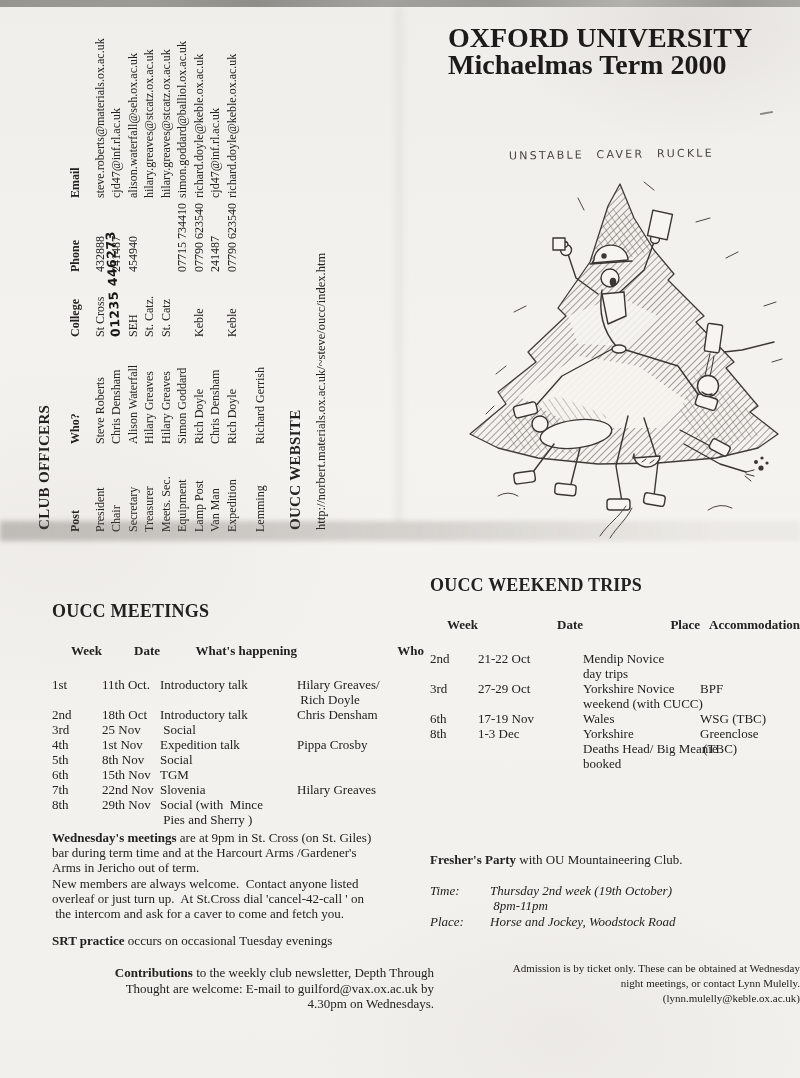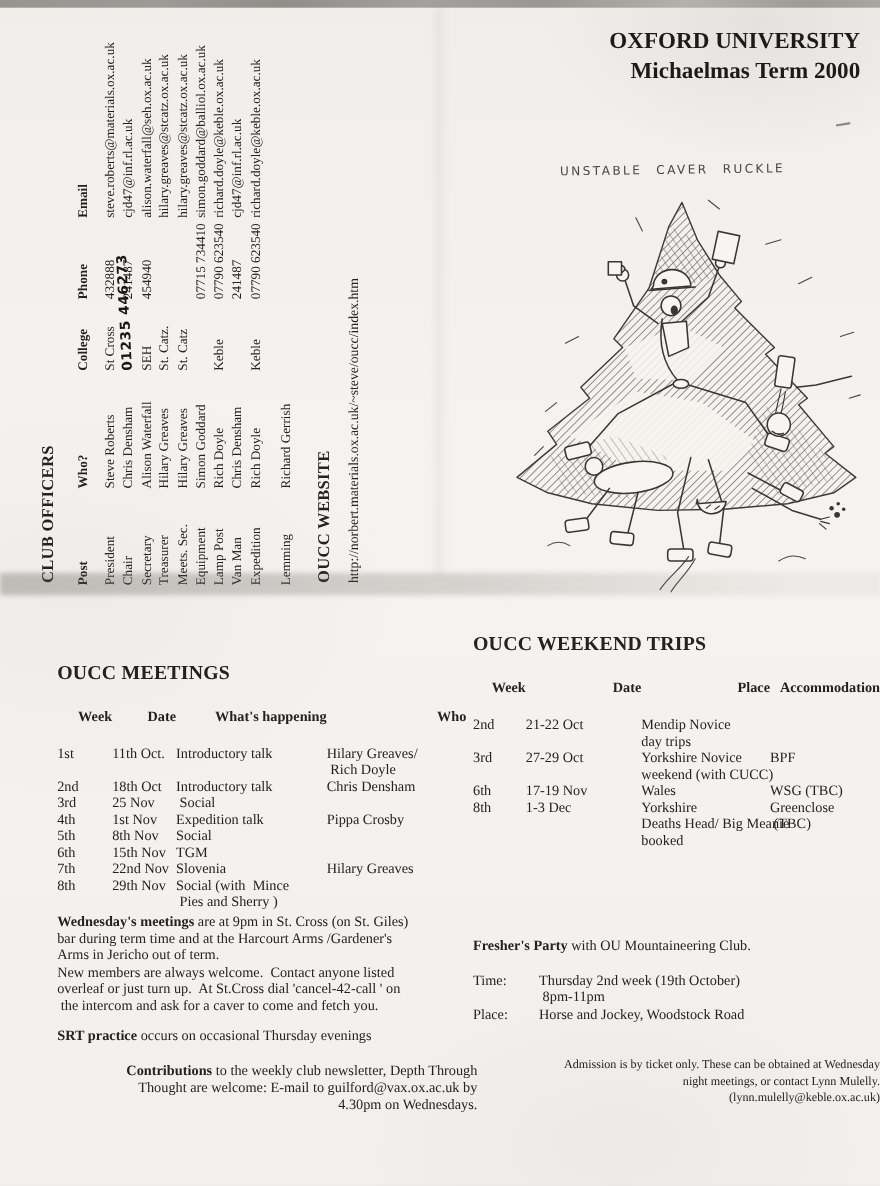--- a/index.html
+++ b/index.html
@@ -33,22 +33,22 @@
   table.officers .c-post{width:88px;} table.officers .c-who{width:107px;}
   table.officers .c-college{width:65px;} table.officers .c-phone{width:74px;}
   table.officers .c-email{width:188px;}
   table.officers tr.spacer td{height:12px;}
   .handwritten{display:inline-block;font-family:"DejaVu Sans",sans-serif;font-size:12.5px;font-weight:bold;
     letter-spacing:.5px;transform:rotate(-3deg);transform-origin:left center;color:#191816;}
   .website-heading{margin:18px 0 0 2px;font-size:15px;font-weight:bold;letter-spacing:.3px;}
   .website-url{margin:10px 0 0 2px;font-size:12.5px;}
 
   
-  .masthead{position:absolute;left:448px;top:24px;width:334px;text-align:right;
-    font-size:21px;font-weight:bold;line-height:27px;color:#1d1b19;}
+  .masthead{position:absolute;left:448px;top:24px;width:334px;text-align:left;
+    font-size:28px;font-weight:bold;line-height:27px;color:#1d1b19;}
   .pen-dash{position:absolute;left:760px;top:112px;width:13px;height:2px;background:#6f6d69;
     transform:rotate(-10deg);opacity:.8;}
   .cartoon-caption{position:absolute;left:509px;top:148px;font-family:"DejaVu Sans",sans-serif;
     font-size:11px;letter-spacing:2.2px;word-spacing:7px;color:#4a4743;transform:rotate(-0.8deg);}
   .cartoon{position:absolute;left:458px;top:166px;width:336px;height:374px;}
 
   
   .section-heading{margin:0;font-size:18px;font-weight:bold;letter-spacing:.2px;}
   .meetings{position:absolute;left:52px;top:601px;width:380px;}
   .trips{position:absolute;left:430px;top:575px;width:370px;}
@@ -63,21 +63,21 @@
   td.t-acc{padding-left:14px;}
 
   .note{position:absolute;left:52px;top:830px;width:382px;font-size:13px;line-height:15.2px;}
   .note h3{margin:0 0 5px 0;font-size:14px;}
   .note p{margin:0;white-space:pre;}
   .note .gap1{margin-top:12px;} .note .gap2{margin-top:17px;text-align:right;}
   b.lead{font-weight:bold;}
 
   .party{position:absolute;left:430px;top:852px;width:370px;font-size:13px;line-height:15.2px;}
   .party .heading-line{white-space:pre;}
-  .kv{display:flex;margin-top:16px;}
+  .kv{display:flex;margin-top:16px;font-style:italic;}
   .kv + .kv{margin-top:0;}
   .kv .k{width:60px;flex:none;}
   .kv .v{white-space:pre;}
   .admission{margin-top:32px;font-size:11px;white-space:pre;text-align:right;}
 </style>
 </head>
 <body>
 
 <div class="paper">
   <div class="scan-edge-top"></div>
@@ -377,21 +377,21 @@
       </table>
   </div>
 
   <div class="note">
     <p><b class="lead">Wednesday's meetings</b><span> are at 9pm in St. Cross (on St. Giles)
 bar during term time and at the Harcourt Arms /Gardener's
 Arms in Jericho out of term.</span></p>
     <p>New members are always welcome.  Contact anyone listed
 overleaf or just turn up.  At St.Cross dial 'cancel-42-call ' on
  the intercom and ask for a caver to come and fetch you.</p>
-    <p class="gap1"><b class="lead">SRT practice</b><span> occurs on occasional Thursday evenings</span></p>
+    <p class="gap1"><b class="lead">SRT practice</b><span> occurs on occasional Tuesday evenings</span></p>
     <p class="gap2"><b class="lead">Contributions</b><span> to the weekly club newsletter, Depth Through
  Thought are welcome: E-mail to guilford@vax.ox.ac.uk by
 4.30pm on Wednesdays.</span></p>
   </div>
 
   <div class="party">
     <div class="heading-line"><b class="lead">Fresher's Party</b><span> with OU Mountaineering Club.</span></div>
     <div class="kv">
       <span class="k">Time:</span>
       <span class="v">Thursday 2nd week (19th October)

